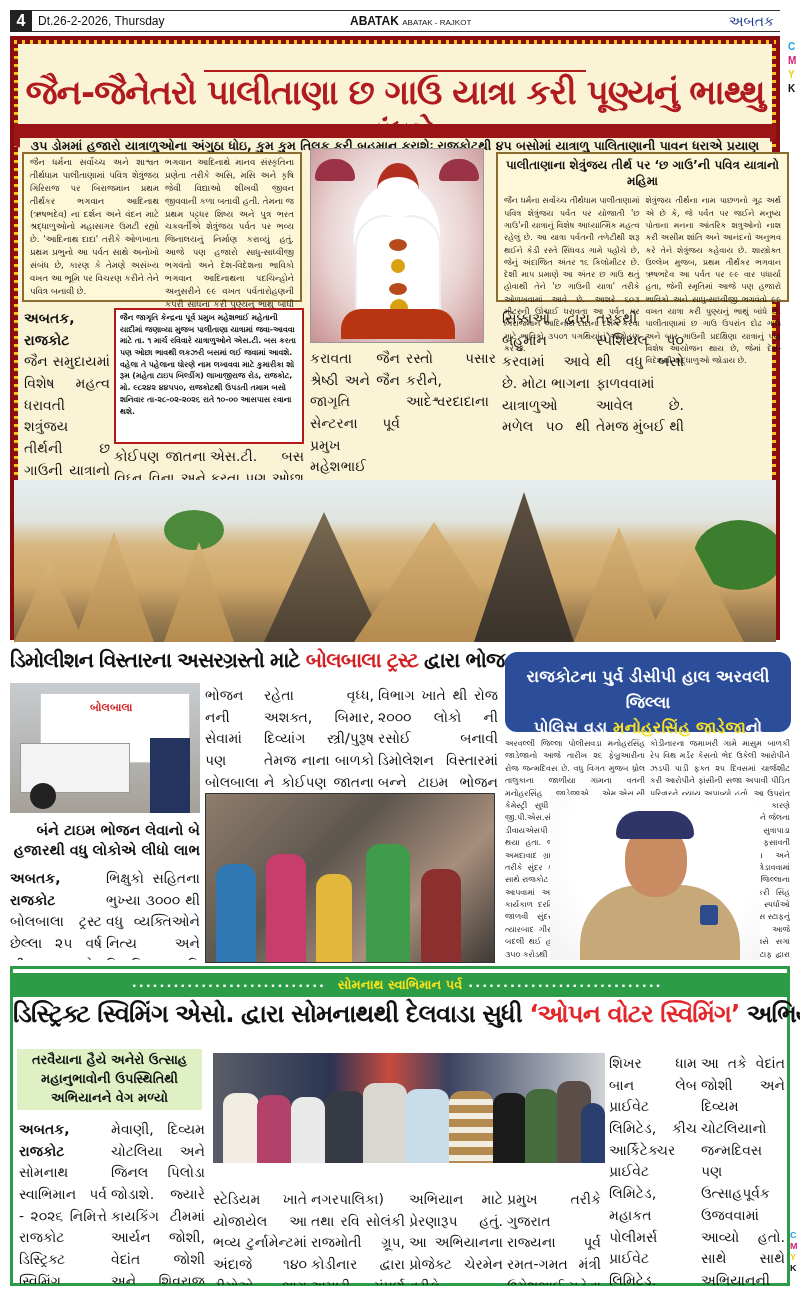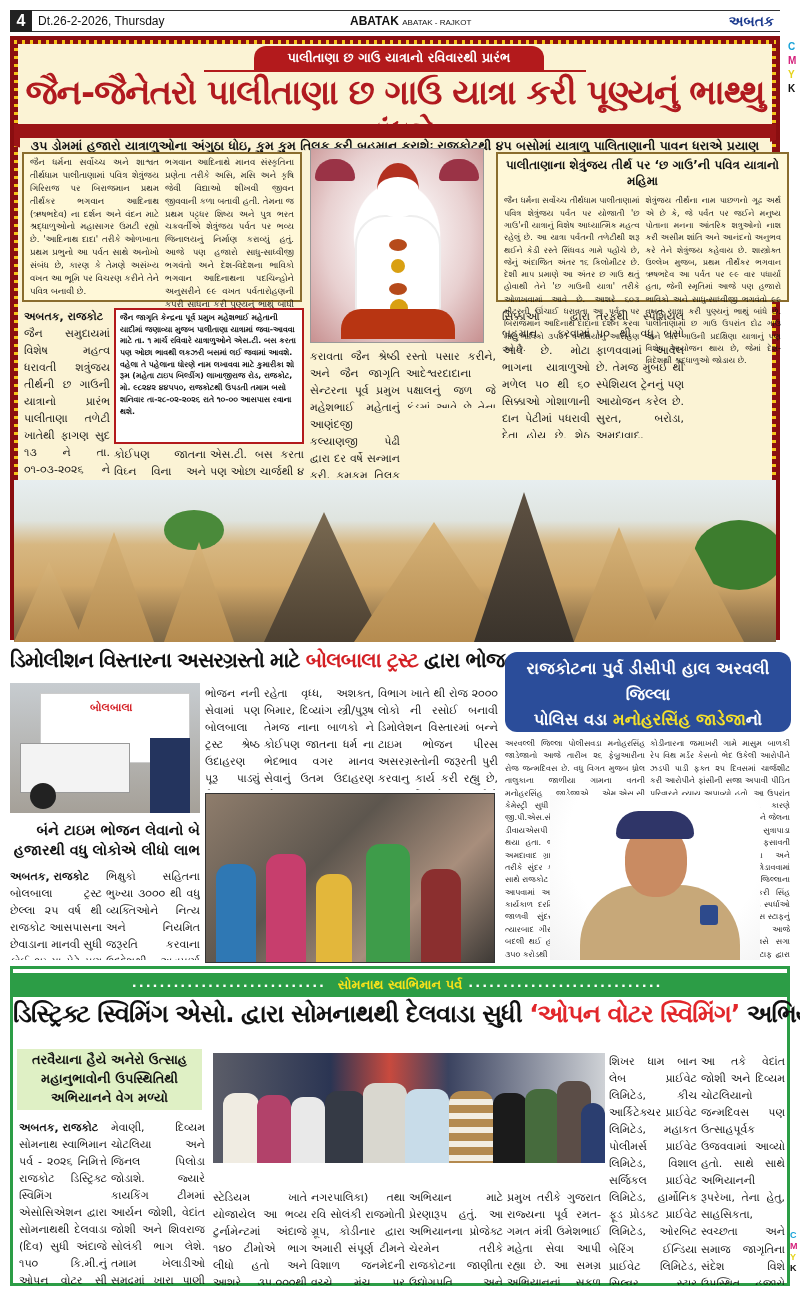--- a/index.html
+++ b/index.html
@@ -4,53 +4,53 @@
 <style>
 *{box-sizing:border-box;margin:0;padding:0}
 body{width:800px;height:1290px;background:#fff;font-family:"DejaVu Sans",sans-serif;position:relative;overflow:hidden;color:#111}
 .abs{position:absolute}
 
 #masthead{left:10px;top:10px;width:770px;height:22px;border-top:1px solid #333;border-bottom:1px solid #333;display:flex;align-items:center}
 #page-no{background:#222;color:#fff;font-weight:bold;font-size:16px;width:22px;height:22px;display:flex;align-items:center;justify-content:center;font-family:"Liberation Sans",sans-serif}
 #dateline{font-size:12px;margin-left:6px;font-family:"Liberation Sans",sans-serif}
 #paper-name{position:absolute;left:340px;font-size:12px;font-weight:bold;font-family:"Liberation Sans",sans-serif}
 #paper-name small{font-size:8px;font-weight:normal}
-#logo{position:absolute;right:6px;font-size:14px;font-weight:bold;color:#1d3c8f}
+#logo{position:absolute;right:6px;font-size:14px;font-weight:normal;color:#1d3c8f}
 
 #jain{left:10px;top:36px;width:770px;height:604px;background:#fbf3d5;border:4px solid #8a0e10}
 .dotted-v{position:absolute;top:0;bottom:0;width:4px;background:repeating-linear-gradient(#f4c51a 0 3px,#8a0e10 3px 8px)}
 .dotted-h{position:absolute;left:0;right:0;height:4px;background:repeating-linear-gradient(90deg,#f4c51a 0 3px,#8a0e10 3px 8px)}
 #jain-kicker{left:240px;top:6px;width:290px;height:24px;background:#b31a1c;color:#fff;border-radius:12px 12px 0 0;font-size:13px;display:flex;align-items:center;justify-content:center;font-weight:bold}
 #jain-headline{left:0;right:0;top:32px;text-align:center;color:#b11a1f;font-size:34px;font-weight:bold;letter-spacing:-1px;font-family:"DejaVu Sans",sans-serif}
 #jain-torn{left:0;right:0;top:84px;height:40px;background:#9b1416;clip-path:polygon(0 0,100% 0,100% 40%,95% 70%,90% 45%,84% 80%,78% 50%,72% 85%,65% 55%,58% 90%,52% 50%,46% 85%,39% 55%,32% 90%,26% 50%,19% 85%,12% 50%,6% 85%,0 55%)}
 #jain-subhead{left:6px;right:6px;top:98px;text-align:center;font-size:12.5px;font-weight:bold;background:#fbf3d5}
 .box{position:absolute;background:#fff8d8;border:2px solid #8a6d2e}
 .box-title{font-size:14px;font-weight:bold;text-align:center;padding:3px 4px;line-height:1.35}
 .box-body{display:flex;gap:6px;padding:2px 6px;font-size:8.6px;line-height:1.5}
 .box-body p{flex:1;text-align:justify}
-.col-text{font-size:11px;line-height:1.55;text-align:justify}
+.col-text{font-size:14px;line-height:1.55;text-align:justify}
 #idol{left:296px;top:108px;width:174px;height:195px;background:radial-gradient(ellipse at 50% 45%,#fff 0 35%,#f3e7e7 36%,#e8d0d0 60%,#c79090 100%);border:1px solid #999;overflow:hidden}
 #idol .head{position:absolute;left:66px;top:14px;width:42px;height:54px;background:#fff;border-radius:50% 50% 40% 40%;border-top:14px solid #b23020}
 #idol .body{position:absolute;left:44px;top:66px;width:86px;height:100px;background:#fff;border-radius:30px 30px 8px 8px;border:2px solid #eee}
 #idol .dot{position:absolute;background:#d9a012;border-radius:50%}
 #idol .umb{position:absolute;top:10px;width:40px;height:22px;background:#9a3346;border-radius:20px 20px 4px 4px}
 #box-arr{left:304px;top:310px;width:178px;height:170px;background:#fff;border:2px solid #b31a1c}
 #box-arr .box-title{font-size:15px}
 #box-arr .box-body{display:block;font-size:8.7px;font-weight:bold;line-height:1.5}
 #temples{left:0;top:440px;width:762px;height:162px;background:linear-gradient(180deg,#e7eef0 0%,#dfe4df 25%,#d7b781 40%,#cfa76a 65%,#9c7d50 85%,#7d6847 100%);overflow:hidden}
 .spire{position:absolute;bottom:0;background:linear-gradient(#d7b47a,#b58b4f);clip-path:polygon(50% 0,100% 100%,0 100%)}
 .tree{position:absolute;border-radius:50%;background:#4a8a3a}
 
 #demo-head{left:10px;top:648px;width:490px;font-size:20.5px;font-weight:bold;letter-spacing:-1px;white-space:nowrap}
 #demo-head .red{color:#d41f24}
 #demo-photo1{left:10px;top:683px;width:190px;height:130px;background:linear-gradient(#c7ccd0,#a5a098);overflow:hidden}
 #demo-photo2{left:205px;top:793px;width:290px;height:170px;background:linear-gradient(135deg,#8f7d6c,#5d564e 40%,#a88e7c 70%,#3e3a36);border:1px solid #333;overflow:hidden}
 #demo-sub{left:10px;top:820px;width:190px;text-align:right;font-size:14.5px;font-weight:bold;line-height:1.4}
 
-#police-head{left:505px;top:652px;width:286px;height:80px;background:#2b4d9a;border-radius:12px;color:#fff;text-align:center;font-weight:bold;font-size:16.5px;line-height:1.55;padding-top:4px}
+#police-head{left:505px;top:652px;width:286px;height:80px;background:#2b4d9a;border-radius:12px;color:#fff;text-align:center;font-weight:bold;font-size:16.5px;line-height:1.55;padding-top:12px}
 #police-head .yel{color:#f6e12a}
 #officer{left:550px;top:795px;width:210px;height:165px;background:radial-gradient(circle at 55% 30%,#fff 0 60%,#f2f2f2 100%);overflow:hidden}
 
 #somnath{left:10px;top:966px;width:780px;height:320px;border:3px solid #2c9d46}
 #som-kicker{left:0;right:0;top:4px;height:24px;background:#2c9d46;color:#f9e21a;font-size:13px;font-weight:bold;display:flex;align-items:center;justify-content:center}
 #som-head{left:0;right:0;top:30px;text-align:center;font-size:24.5px;font-weight:bold;letter-spacing:-1px;white-space:nowrap}
 #som-head .red{color:#e2262a}
 #som-sub{left:4px;top:80px;width:185px;background:#dff0c5;text-align:center;font-size:13px;font-weight:bold;line-height:1.45;padding:2px}
 #som-photo{left:200px;top:84px;width:392px;height:110px;background:linear-gradient(90deg,#5b5d68,#2b3553 30%,#c84a3e 45%,#3b4360 60%,#cfd2d6);overflow:hidden}
 #som-caption{left:200px;top:194px;width:392px;height:22px;background:#2c9d46;color:#fff;font-size:11.5px;font-weight:bold;display:flex;align-items:center;justify-content:center;white-space:nowrap}
@@ -69,21 +69,20 @@
   <div style="color:#1aa3d8">C</div>
   <div style="color:#d41f7a">M</div>
   <div style="color:#e5d31a">Y</div>
   <div style="color:#111">K</div>
 </div>
 
 <section id="jain" class="abs">
   <div class="dotted-v" style="left:0"></div>
   <div class="dotted-v" style="right:0"></div>
   <div class="dotted-h" style="top:0"></div>
-  <div id="jain-kicker" class="abs">પાલીતાણા છ ગાઉ યાત્રાનો રવિવારથી પ્રારંભ</div>
   <div class="abs" style="left:190px;right:190px;top:30px;height:2px;background:#b31a1c"></div>
   <h1 id="jain-headline" class="abs">જૈન-જૈનેતરો પાલીતાણા છ ગાઉ યાત્રા કરી પૂણ્યનું ભાથ્થુ બાંધશે</h1>
   <div id="jain-torn" class="abs"></div>
   <div id="jain-subhead" class="abs">૩૫ ડોમમાં હજારો યાત્રાળુઓના અંગુઠા ધોઇ, કુમ કુમ તિલક કરી બહુમાન કરાશેઃ રાજકોટથી ૪૫ બસોમાં યાત્રાળુ પાલિતાણાની પાવન ધરાએ પ્રયાણ કરશે</div>
 
   <div class="box" style="left:8px;top:112px;width:280px;height:150px">
     <div class="box-body">
       <p>જૈન ધર્મના સર્વોચ્ચ અને શાશ્વત તીર્થધામ પાલીતાણામાં પવિત્ર શેત્રુંજય ગિરિરાજ પર બિરાજમાન પ્રથમ તીર્થંકર ભગવાન આદિનાથ (ઋષભદેવ) ના દર્શન અને વંદન માટે શ્રદ્ધાળુઓનો મહાસાગર ઉમટી રહ્યો છે. 'આદિનાથ દાદા' તરીકે ઓળખાતા પ્રથમ પ્રભુનો આ પર્વત સાથે અનોખો સંબંધ છે, કારણ કે તેમણે અસંખ્ય વખત આ ભૂમિ પર વિચરણ કરીને તેને પવિત્ર બનાવી છે.</p>
       <p>ભગવાન આદિનાથે માનવ સંસ્કૃતિના પ્રણેતા તરીકે અસિ, મસિ અને કૃષિ જેવી વિદ્યાઓ શીખવી જીવન જીવવાની કળા બતાવી હતી. તેમના જ પ્રથમ પટ્ટધર શિષ્ય અને પુત્ર ભરત ચક્રવર્તીએ શેત્રુંજય પર્વત પર ભવ્ય જિનાલયનું નિર્માણ કરાવ્યું હતું. આજે પણ હજારો સાધુ-સાધ્વીજી ભગવંતો અને દેશ-વિદેશના ભાવિકો ભગવાન આદિનાથના પદચિન્હોને અનુસરીને ૯૯ વખત પર્વતારોહણની કપરી સાધના કરી પુણ્યનું ભાથું બાંધી રહ્યા છે.</p>
     </div>

